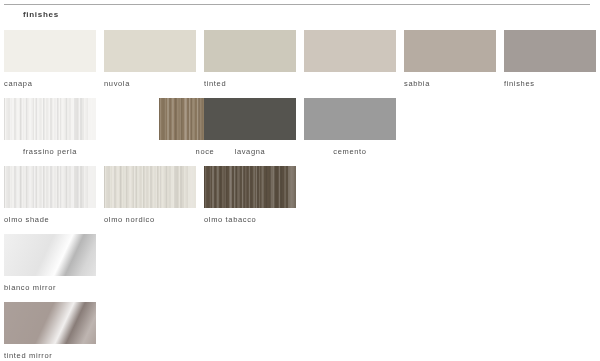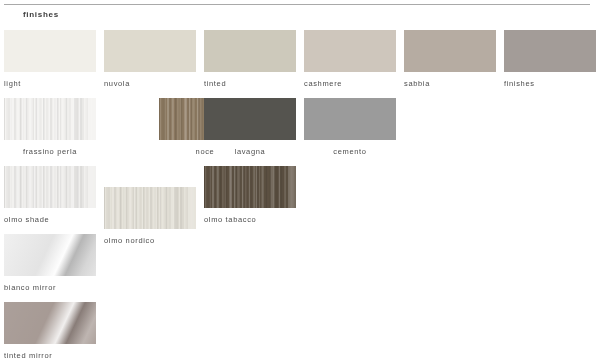--- a/index.html
+++ b/index.html
@@ -88,33 +88,32 @@
 
 <div id="page">
 
   <div class="header-rule"></div>
   <div class="page-title">finishes</div>
 
   <div class="grid" id="swatch-grid">
       <div class="row" style="height: 68px;">
         <div class="cell" style="left: 4px;">
           <div class="swatch" style="width: 92px; height: 42px; background: rgb(241, 239, 233);"></div>
-          <div class="cell-label">light</div>
+          <div class="cell-label">canapa</div>
         </div>
         <div class="cell" style="left: 104px;">
           <div class="swatch" style="width: 92px; height: 42px; background: rgb(222, 218, 206);"></div>
           <div class="cell-label">nuvola</div>
         </div>
         <div class="cell" style="left: 204px;">
           <div class="swatch" style="width: 92px; height: 42px; background: rgb(205, 201, 187);"></div>
           <div class="cell-label">tinted</div>
         </div>
         <div class="cell" style="left: 304px;">
           <div class="swatch" style="width: 92px; height: 42px; background: rgb(206, 198, 188);"></div>
-          <div class="cell-label">cashmere</div>
         </div>
         <div class="cell" style="left: 404px;">
           <div class="swatch" style="width: 92px; height: 42px; background: rgb(182, 172, 162);"></div>
           <div class="cell-label">sabbia</div>
         </div>
         <div class="cell" style="left: 504px;">
           <div class="swatch" style="width: 92px; height: 42px; background: rgb(163, 156, 152);"></div>
           <div class="cell-label">finishes</div>
         </div>
       </div>
@@ -383,21 +382,21 @@
               <rect x="85.10" y="0" width="1.34" height="42" fill="#ffffff" opacity="0.150"></rect>
               <rect x="86.25" y="0" width="1.47" height="42" fill="#ffffff" opacity="0.166"></rect>
               <rect x="87.40" y="0" width="1.42" height="42" fill="#ffffff" opacity="0.160"></rect>
               <rect x="88.55" y="0" width="1.35" height="42" fill="#ffffff" opacity="0.150"></rect>
               <rect x="89.70" y="0" width="1.22" height="42" fill="#ffffff" opacity="0.135"></rect>
               <rect x="90.85" y="0" width="1.10" height="42" fill="#ffffff" opacity="0.120"></rect>
             </svg>
           </div>
           <div class="cell-label">olmo shade</div>
         </div>
-        <div class="cell" style="left: 104px; margin-top: 21px;">
+        <div class="cell" style="left: 104px;">
           <div class="swatch" style="width: 92px; height: 42px; background: rgb(228, 225, 216);">
             <svg class="grain" viewBox="0 0 92 42" preserveAspectRatio="none">
               <rect x="0.00" y="0" width="0.94" height="42" fill="#000000" opacity="0.099"></rect>
               <rect x="1.15" y="0" width="1.02" height="42" fill="#ffffff" opacity="0.109"></rect>
               <rect x="2.30" y="0" width="0.53" height="42" fill="#000000" opacity="0.046"></rect>
               <rect x="3.45" y="0" width="0.67" height="42" fill="#000000" opacity="0.064"></rect>
               <rect x="4.60" y="0" width="0.89" height="42" fill="#000000" opacity="0.092"></rect>
               <rect x="5.75" y="0" width="0.96" height="42" fill="#ffffff" opacity="0.101"></rect>
               <rect x="6.90" y="0" width="0.49" height="42" fill="#000000" opacity="0.041"></rect>
               <rect x="8.05" y="0" width="1.37" height="42" fill="#ffffff" opacity="0.153"></rect>

